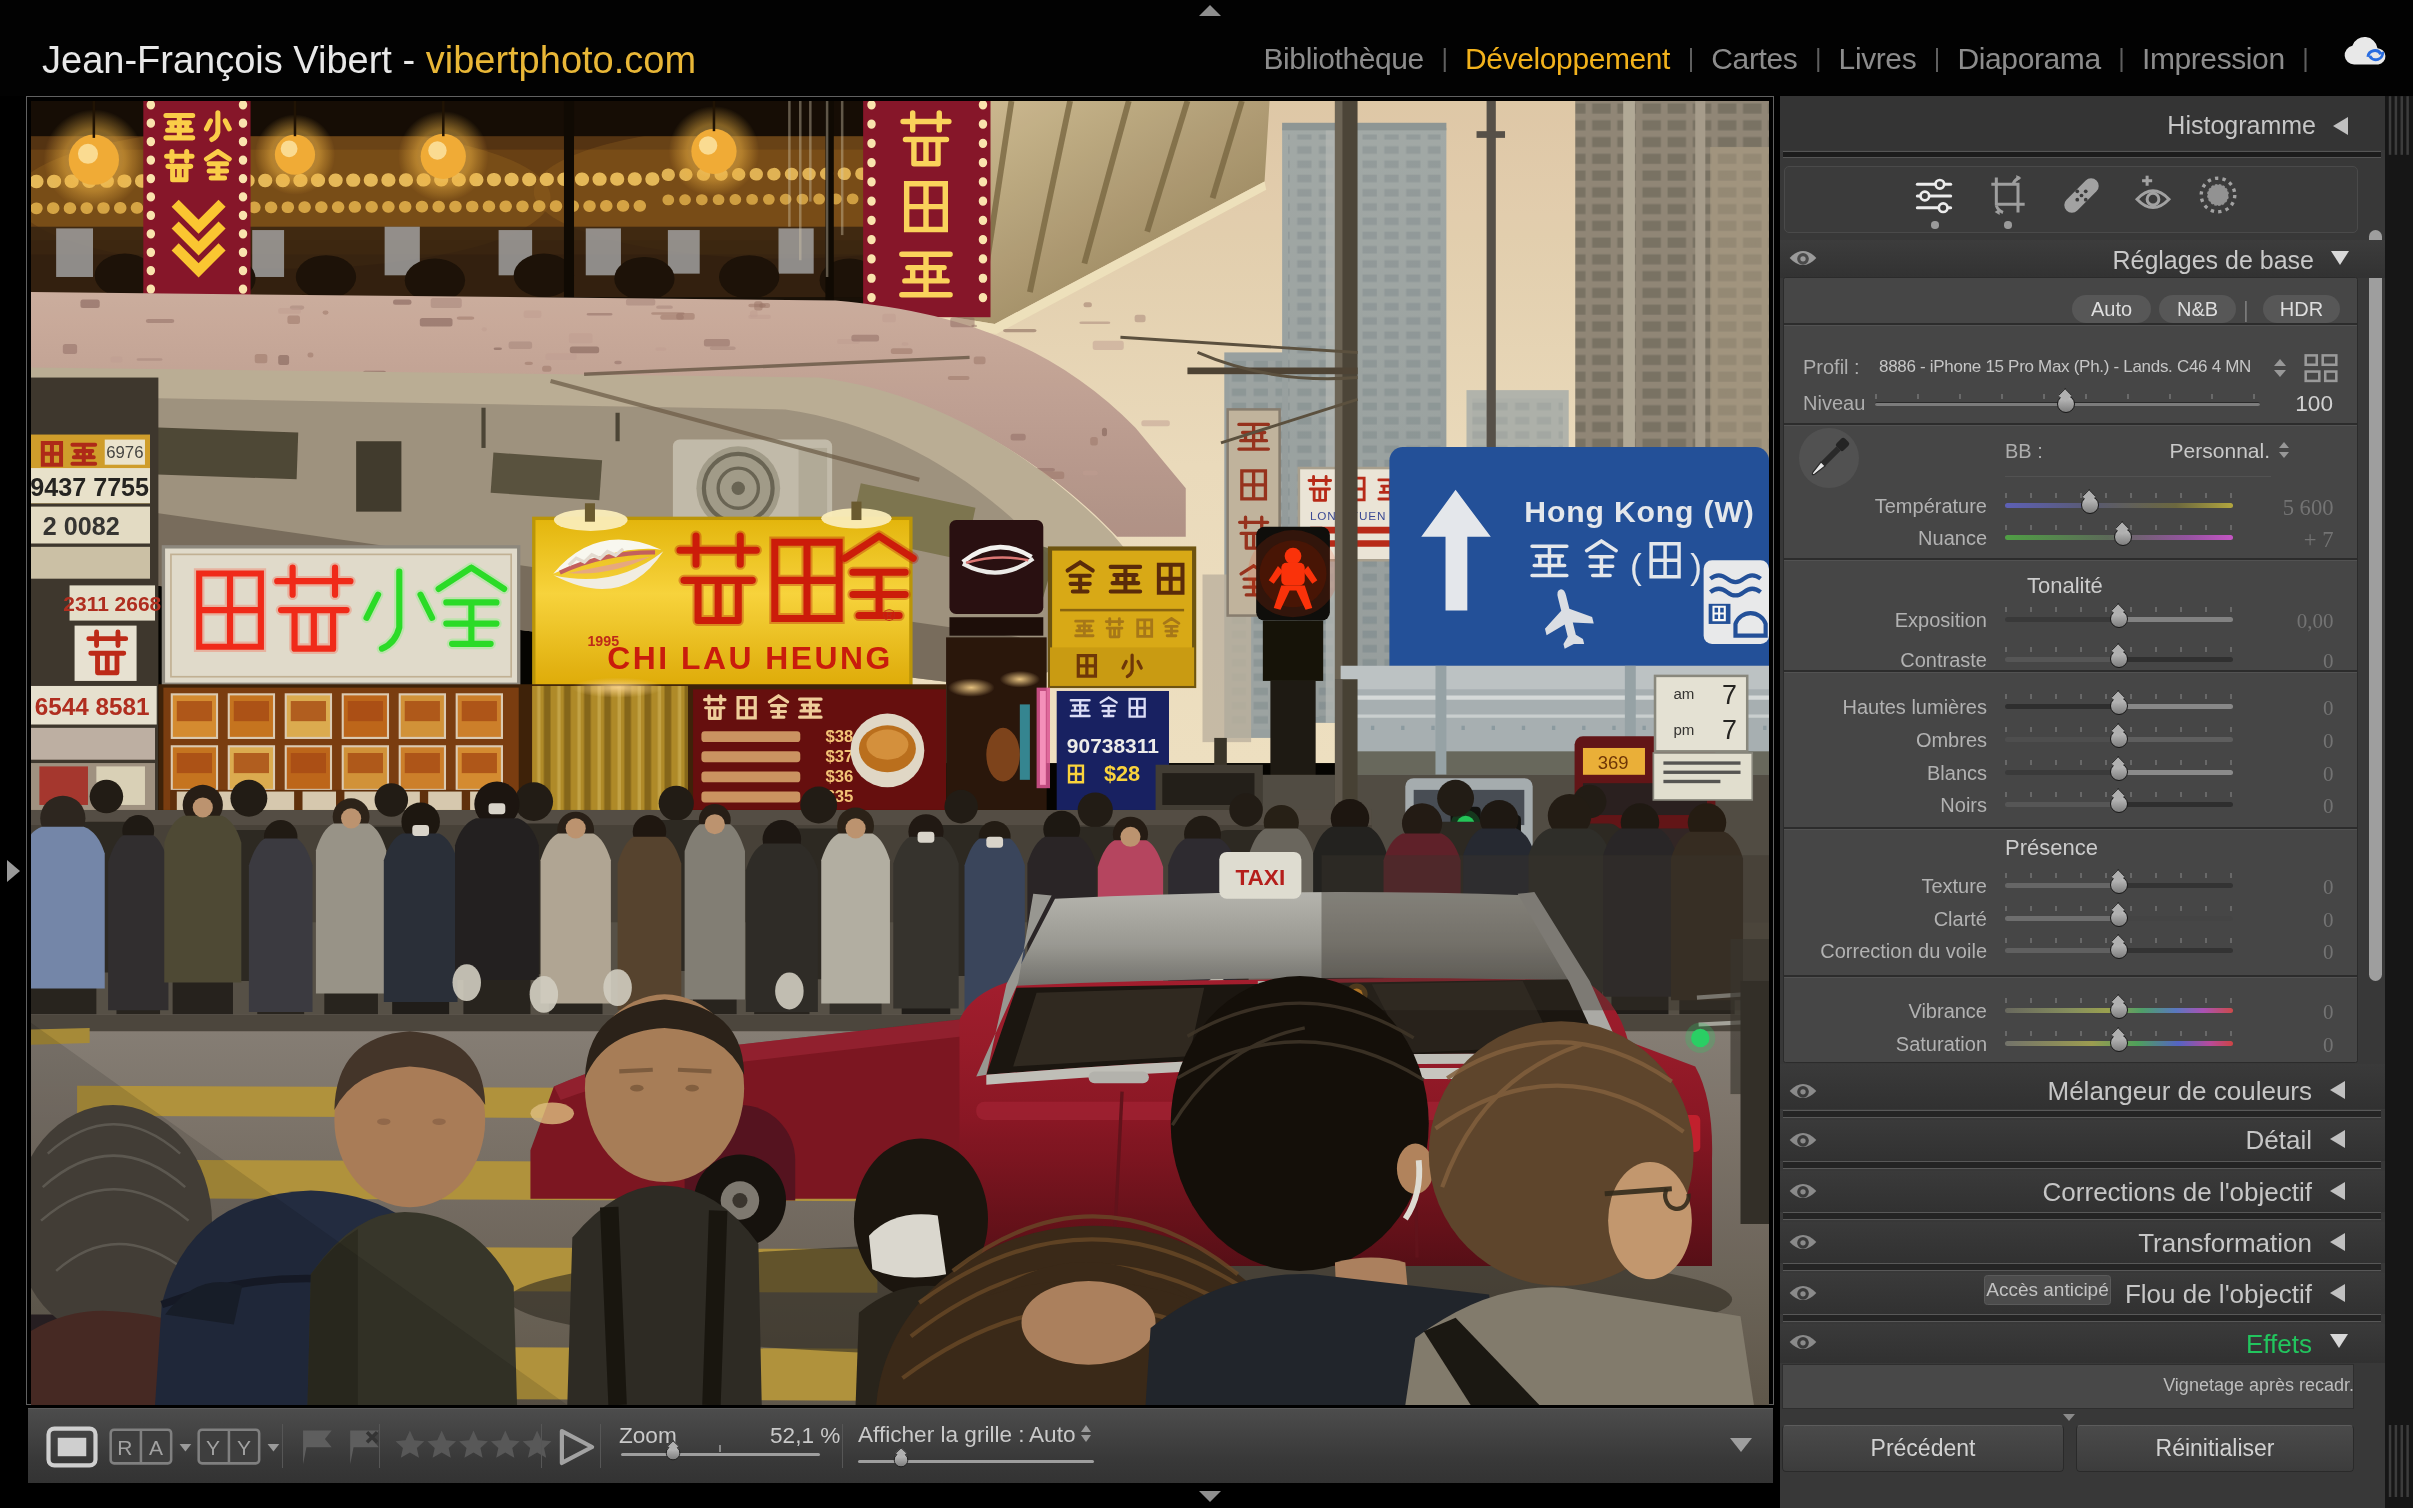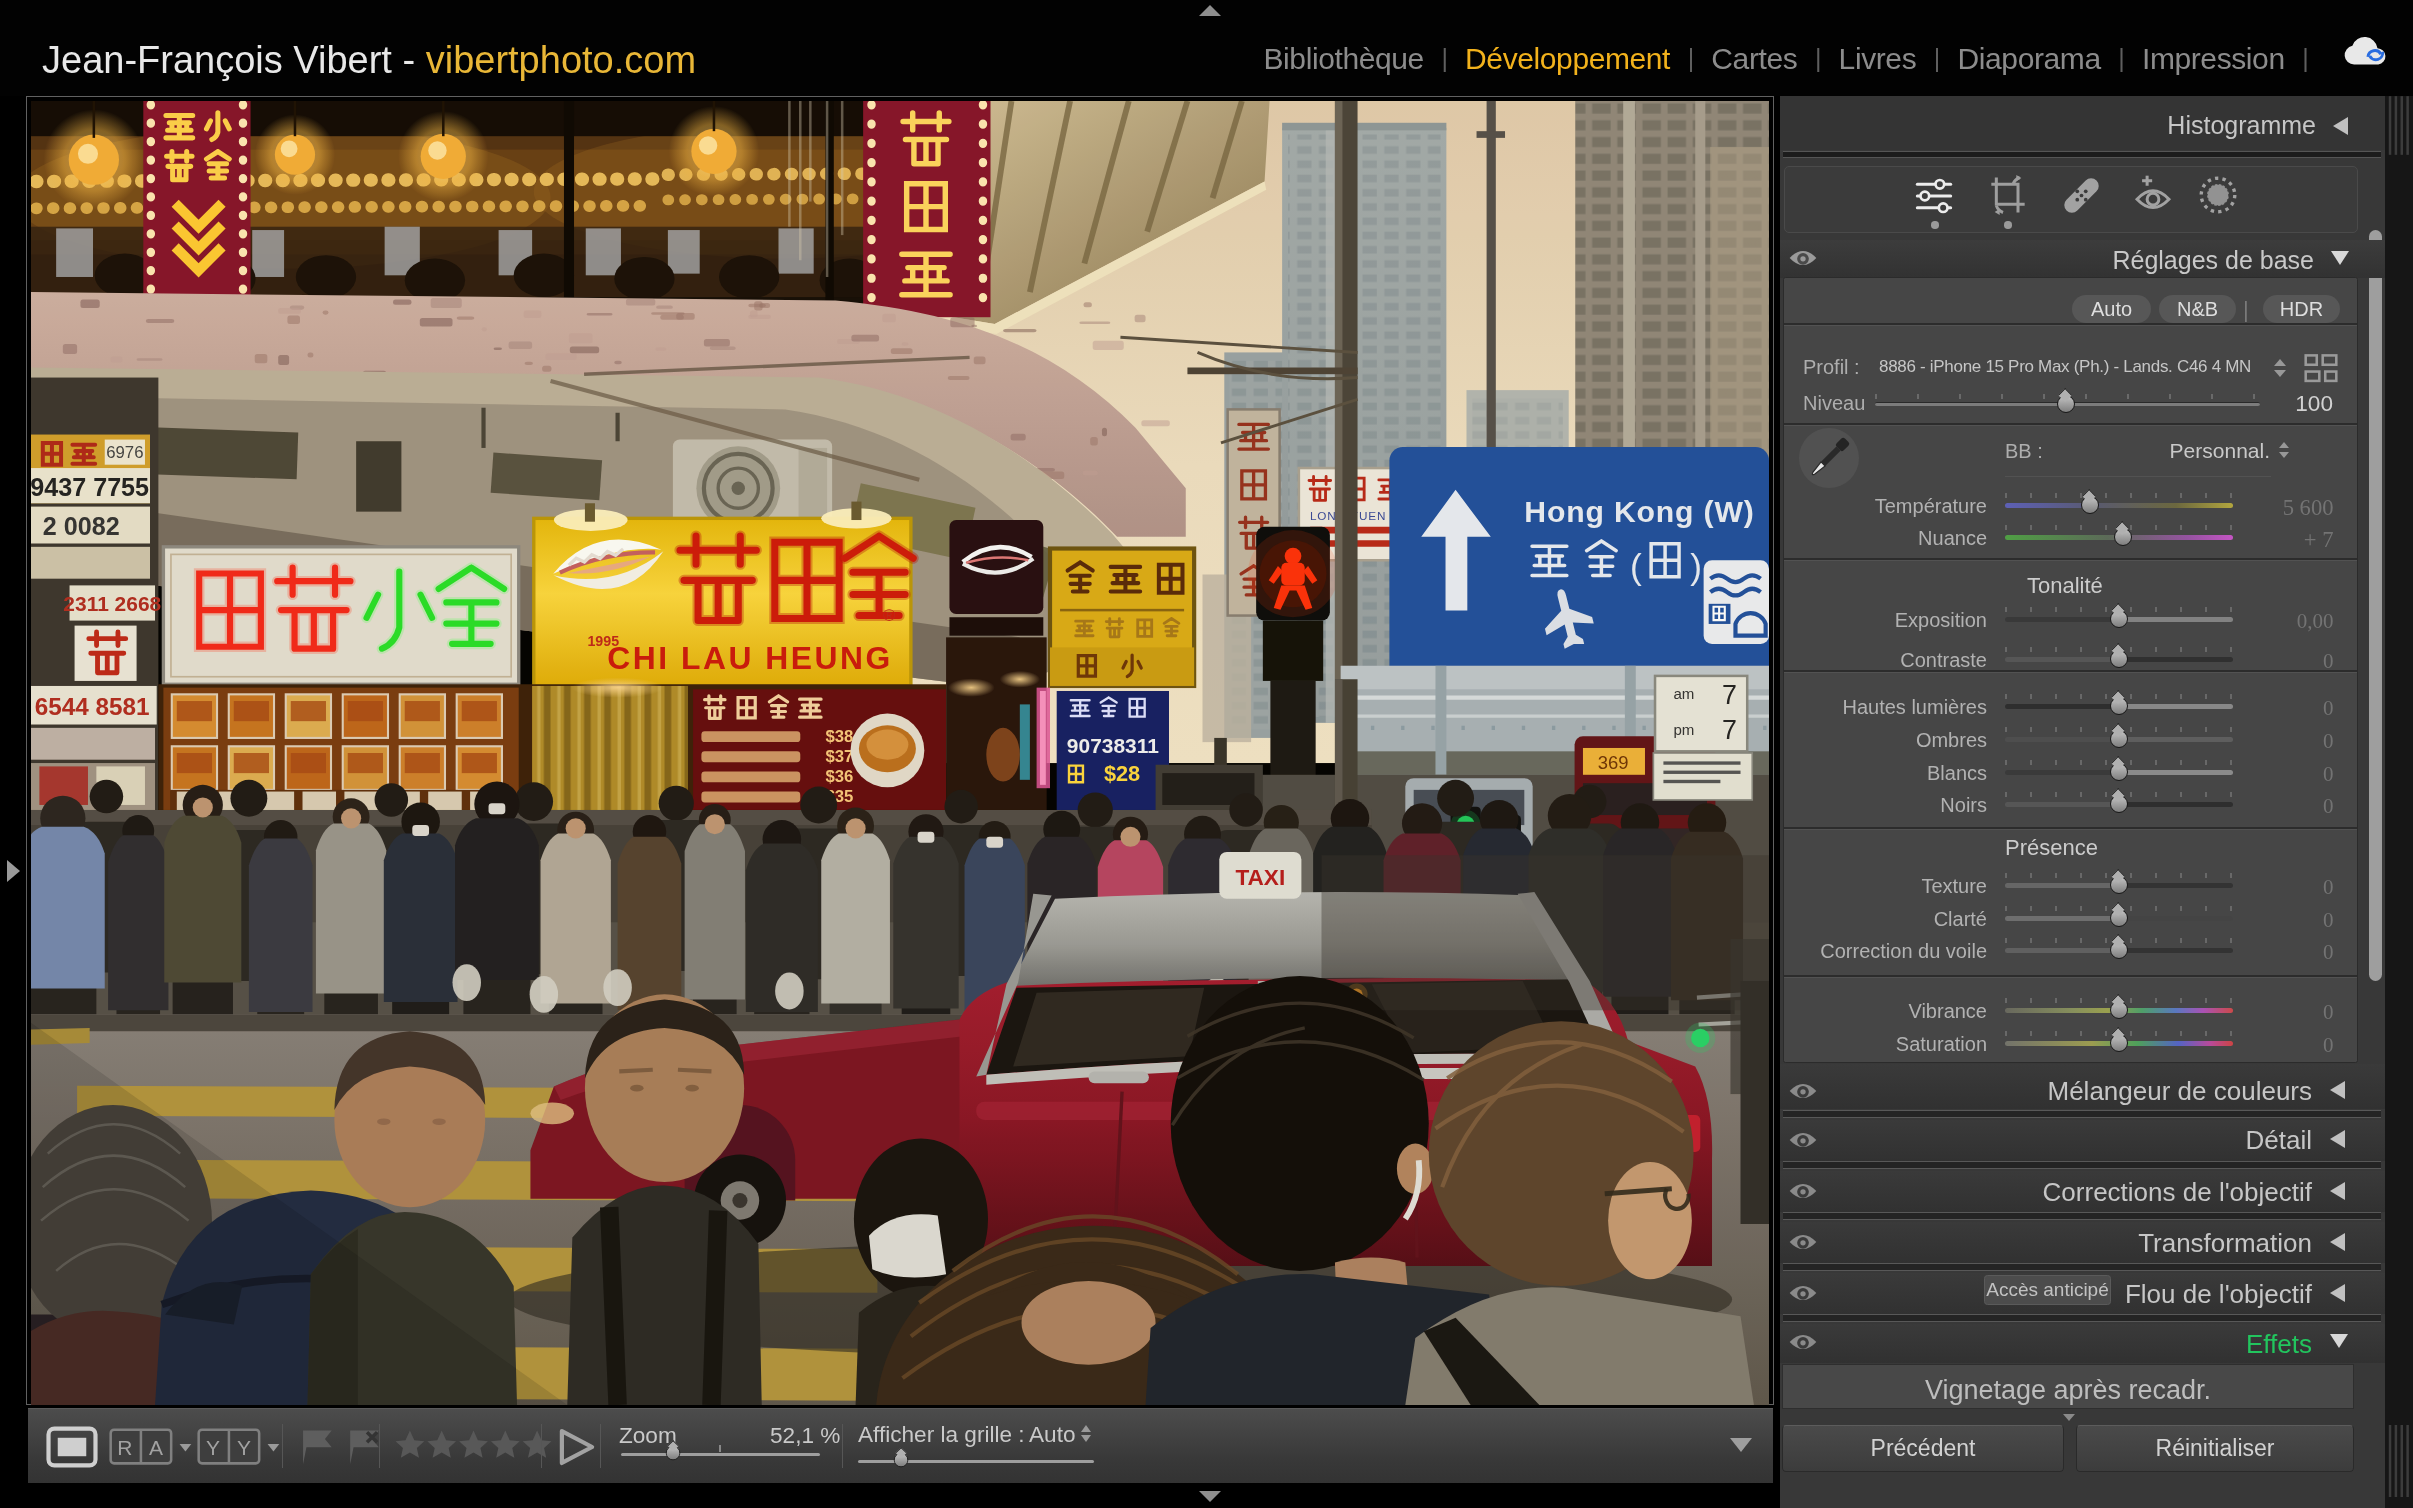--- a/index.html
+++ b/index.html
@@ -1137,18 +1137,18 @@
 <div class="groove" style="left:1783px;top:1314px;position:absolute;"></div>
 <div class="hband" style="top:1324px;height:39px;"></div>
 <svg class="abs" style="left:1788px;top:1332px" width="30" height="20" viewBox="0 0 36 24">
       <path d="M2 12 Q18 -5 34 12 Q18 29 2 12 Z" fill="#8a8a8a"></path>
       <circle cx="18" cy="13" r="7" fill="#3a3a3a"></circle>
       <circle cx="18" cy="13" r="3.2" fill="#8a8a8a"></circle>
     </svg>
 <div class="abs" style="right:101px;top:1329px;font-size:26px;color:#22c55e;">Effets</div>
 <div class="darrow" style="right:65px;top:1334px;position:absolute;"></div>
 <div class="abs" style="left:1782px;top:1364px;width:572px;height:45px;background:#484848;border:0.8px solid #2e2e2e;"></div>
-<div class="abs" style="left:1782px;top:1375px;width:572px;text-align:center;font-size:27px;color:#bdbdbd;">Vignetage après recadr.</div>
+<div class="abs" style="left:1782px;top:1375px;width:572px;text-align:right;font-size:18px;color:#bdbdbd;">Vignetage après recadr.</div>
 <div class="tri" style="left:2063px;top:1414px;border-left:6.7px solid transparent;border-right:6.7px solid transparent;border-top:7.5px solid #8a8a8a;"></div>
 <div class="btn" style="left:1782px;top:1425px;width:282px;line-height:45px;">Précédent</div>
 <div class="btn" style="left:2076px;top:1425px;width:278px;line-height:45px;">Réinitialiser</div>
 </div>
 
 
 </body></html>

